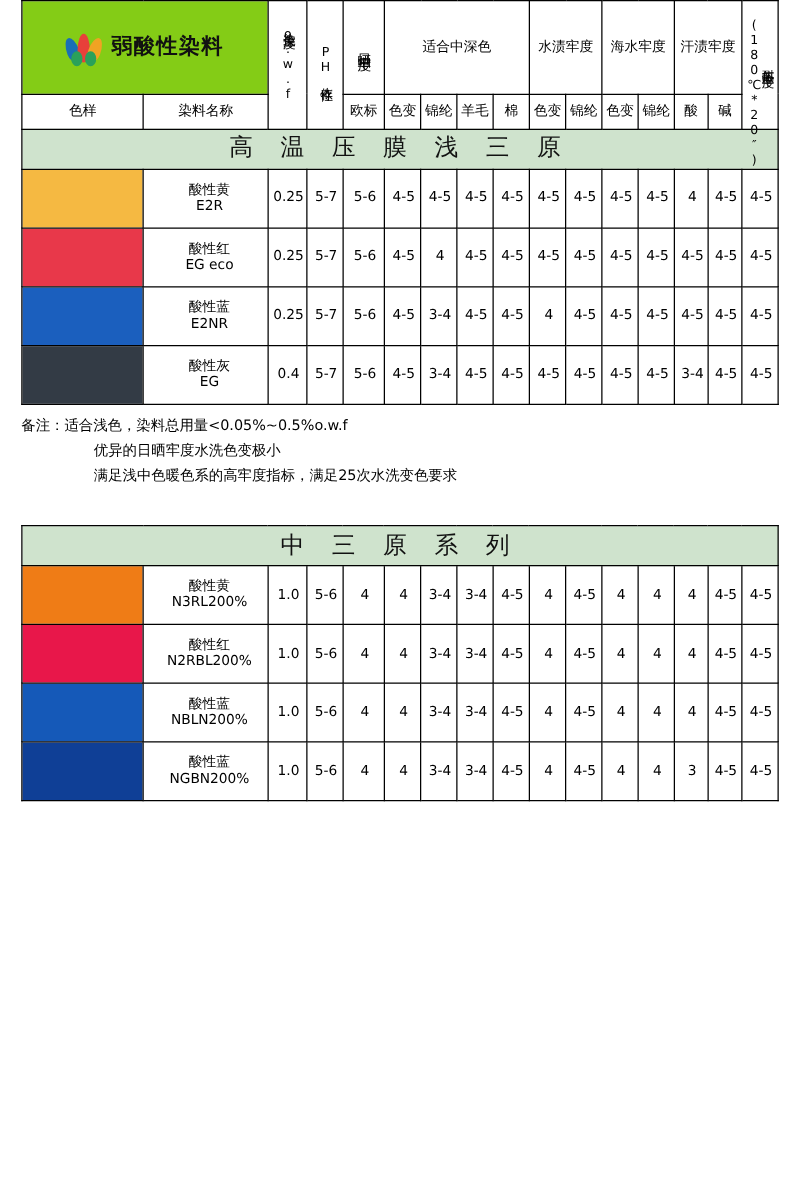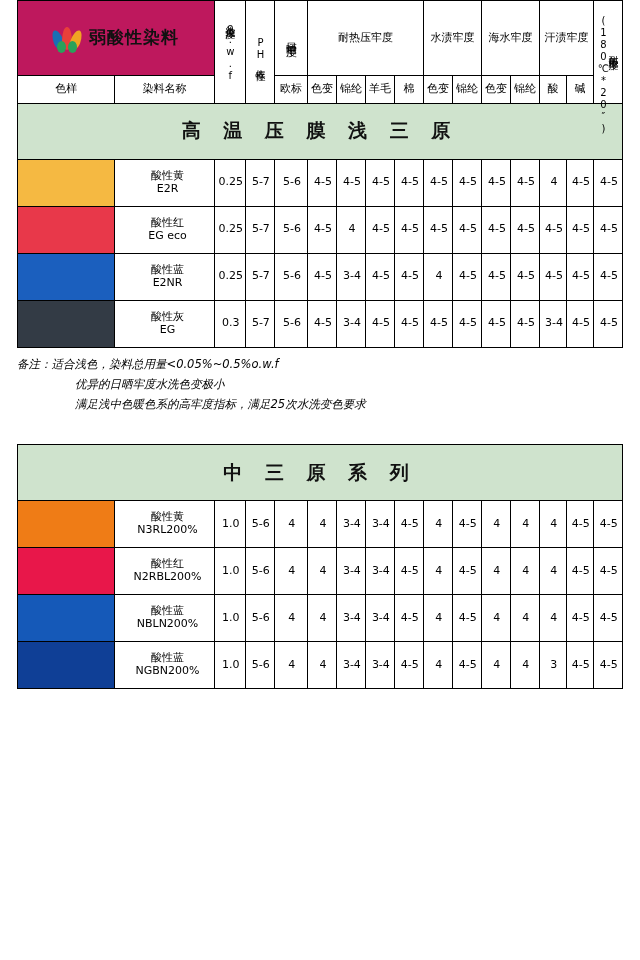--- a/index.html
+++ b/index.html
@@ -30,21 +30,21 @@
     line-height: 1.15;
     text-align: center;
     vertical-align: middle;
     padding: 1px 0;
     color: #000;
     font-weight: normal;
   }
 
   
   .hdr-logo-cell {
-    background: #be185d;
+    background: #84cc16;
     padding: 2px 4px;
   }
   .brandbox {
     display: flex;
     align-items: center;
     justify-content: center;
     gap: 6px;
   }
   .logo {
     width: 30px; height: 30px;
@@ -80,23 +80,23 @@
     display: inline-block;
     height: 68px;
   }
   .vert.small { font-size: 10px; height: 70px; }
 
   .hdr-top td { height: 72px; }
   .hdr-bot td { height: 28px; }
 
   .section-title td {
     background: #cfe3cd;
-    height: 56px;
+    height: 32px;
     font-size: 19px;
-    font-weight: bold;
+    font-weight: normal;
     letter-spacing: 8px;
     color: #111;
   }
 
   .swatch-cell { padding: 0 !important; }
   .swatch {
     width: 100%;
     height: 46px;
     display: block;
   }
@@ -109,21 +109,21 @@
   .datacell { font-size: 11px; }
   .val-left { padding-left: 2px !important; text-align: left; }
 
   .notes {
     width: 606px;
     margin: 6px auto 0 auto;
     font-size: 11.5px;
     color: #000;
     line-height: 1.75;
   }
-  .notes .row { white-space: nowrap; font-style: italic; }
+  .notes .row { white-space: nowrap; }
   .notes .indent { padding-left: 58px; }
 
   .spacer-block { height: 30px; }
 </style>
 </head>
 <body>
 
 <div class="page">
 
   <table class="tbl">
@@ -156,21 +156,21 @@
             <span class="flame f3"></span>
             <span class="flame f4"></span>
             <span class="flame f5"></span>
           </span>
           <span class="brandtext">弱酸性染料</span>
         </div>
       </td>
       <td rowspan="2"><span class="vert small">染色深度o.w.f</span></td>
       <td rowspan="2"><span class="vert small">PH依存性</span></td>
       <td><span class="vert">日晒牢度</span></td>
-      <td colspan="4">耐热压牢度</td>
+      <td colspan="4">适合中深色</td>
       <td colspan="2">水渍牢度</td>
       <td colspan="2">海水牢度</td>
       <td colspan="2">汗渍牢度</td>
       <td rowspan="2"><span class="vert small">耐热压牢度(180℃*20″)</span></td>
     </tr>
 
     <tr class="hdr-bot">
       <td>色样</td>
       <td>染料名称</td>
       <td>欧标</td>
@@ -263,21 +263,21 @@
     </tr>
 
     <tr>
       <td class="swatch-cell">
             <span class="swatch" id="s1-3" style="background: rgb(51, 59, 69);"></span>
           </td>
       <td class="namecell">
         <span>酸性灰</span><br>
         <span>EG</span>
       </td>
-      <td class="datacell val-left">0.3</td>
+      <td class="datacell val-left">0.4</td>
       <td class="datacell val-left">5-7</td>
       <td class="datacell val-left">5-6</td>
       <td class="datacell val-left">4-5</td>
       <td class="datacell val-left">3-4</td>
       <td class="datacell val-left">4-5</td>
       <td class="datacell val-left">4-5</td>
       <td class="datacell val-left">4-5</td>
       <td class="datacell val-left">4-5</td>
       <td class="datacell val-left">4-5</td>
       <td class="datacell val-left">4-5</td>

